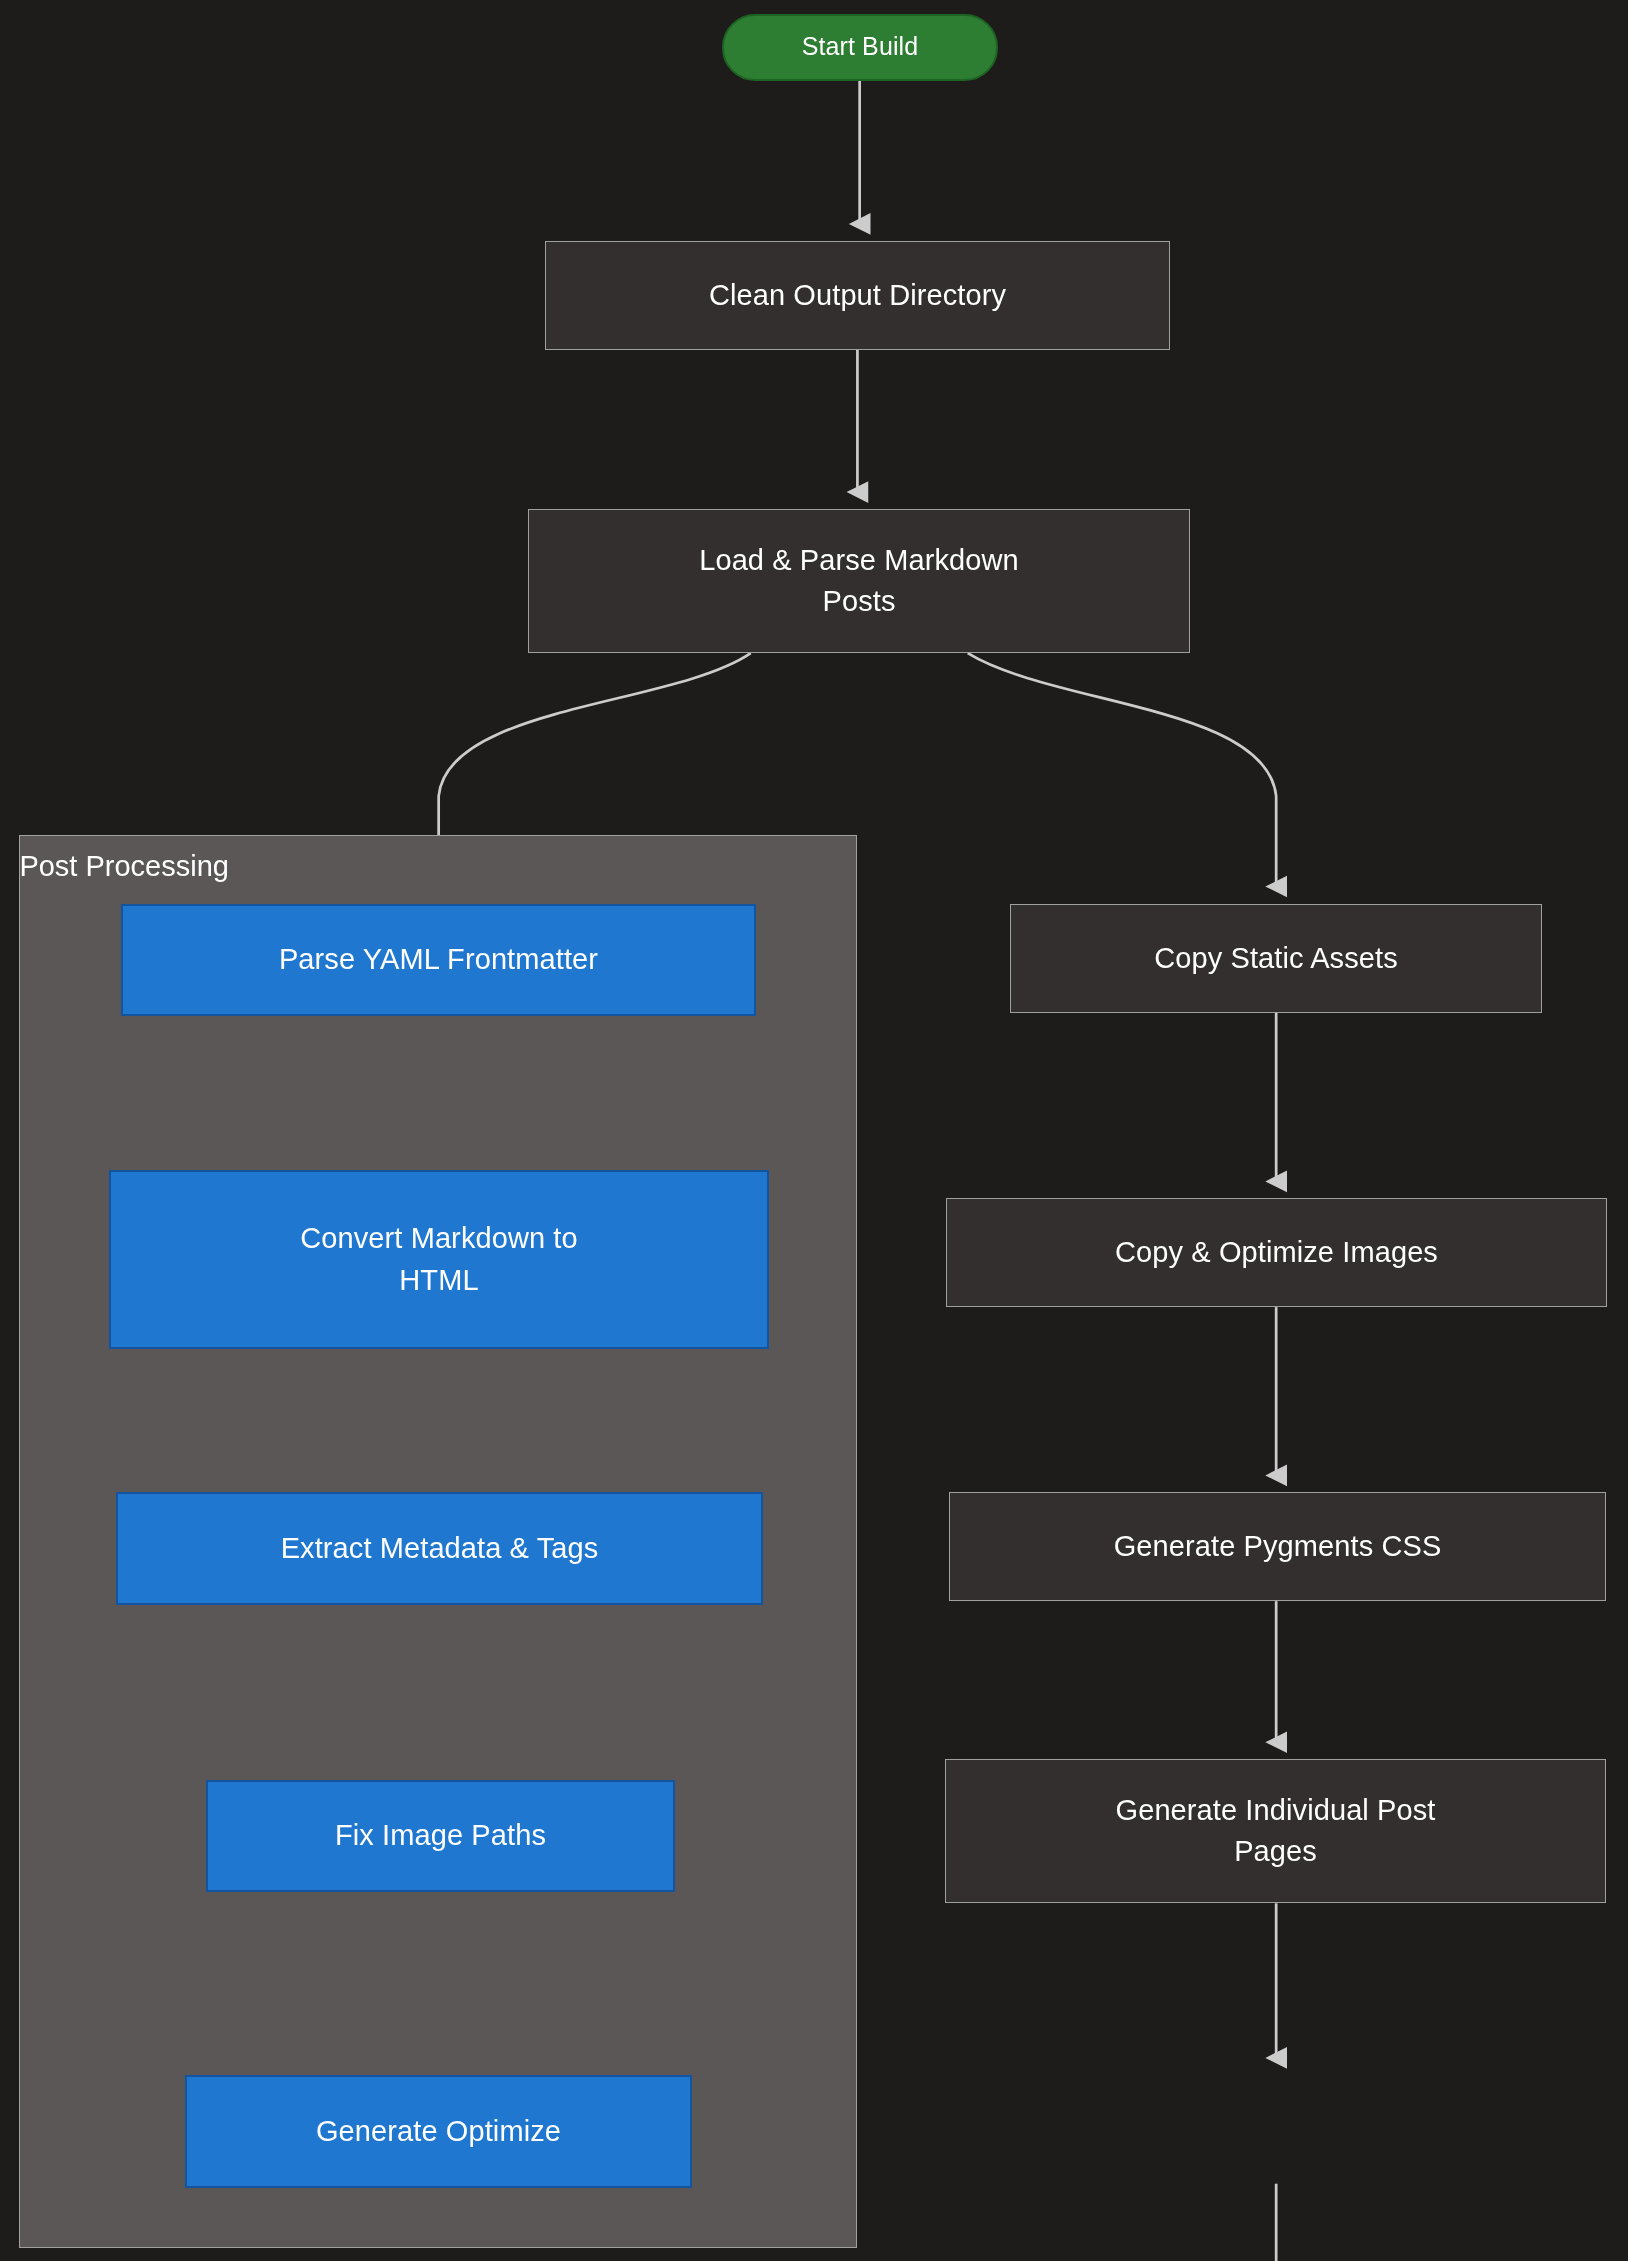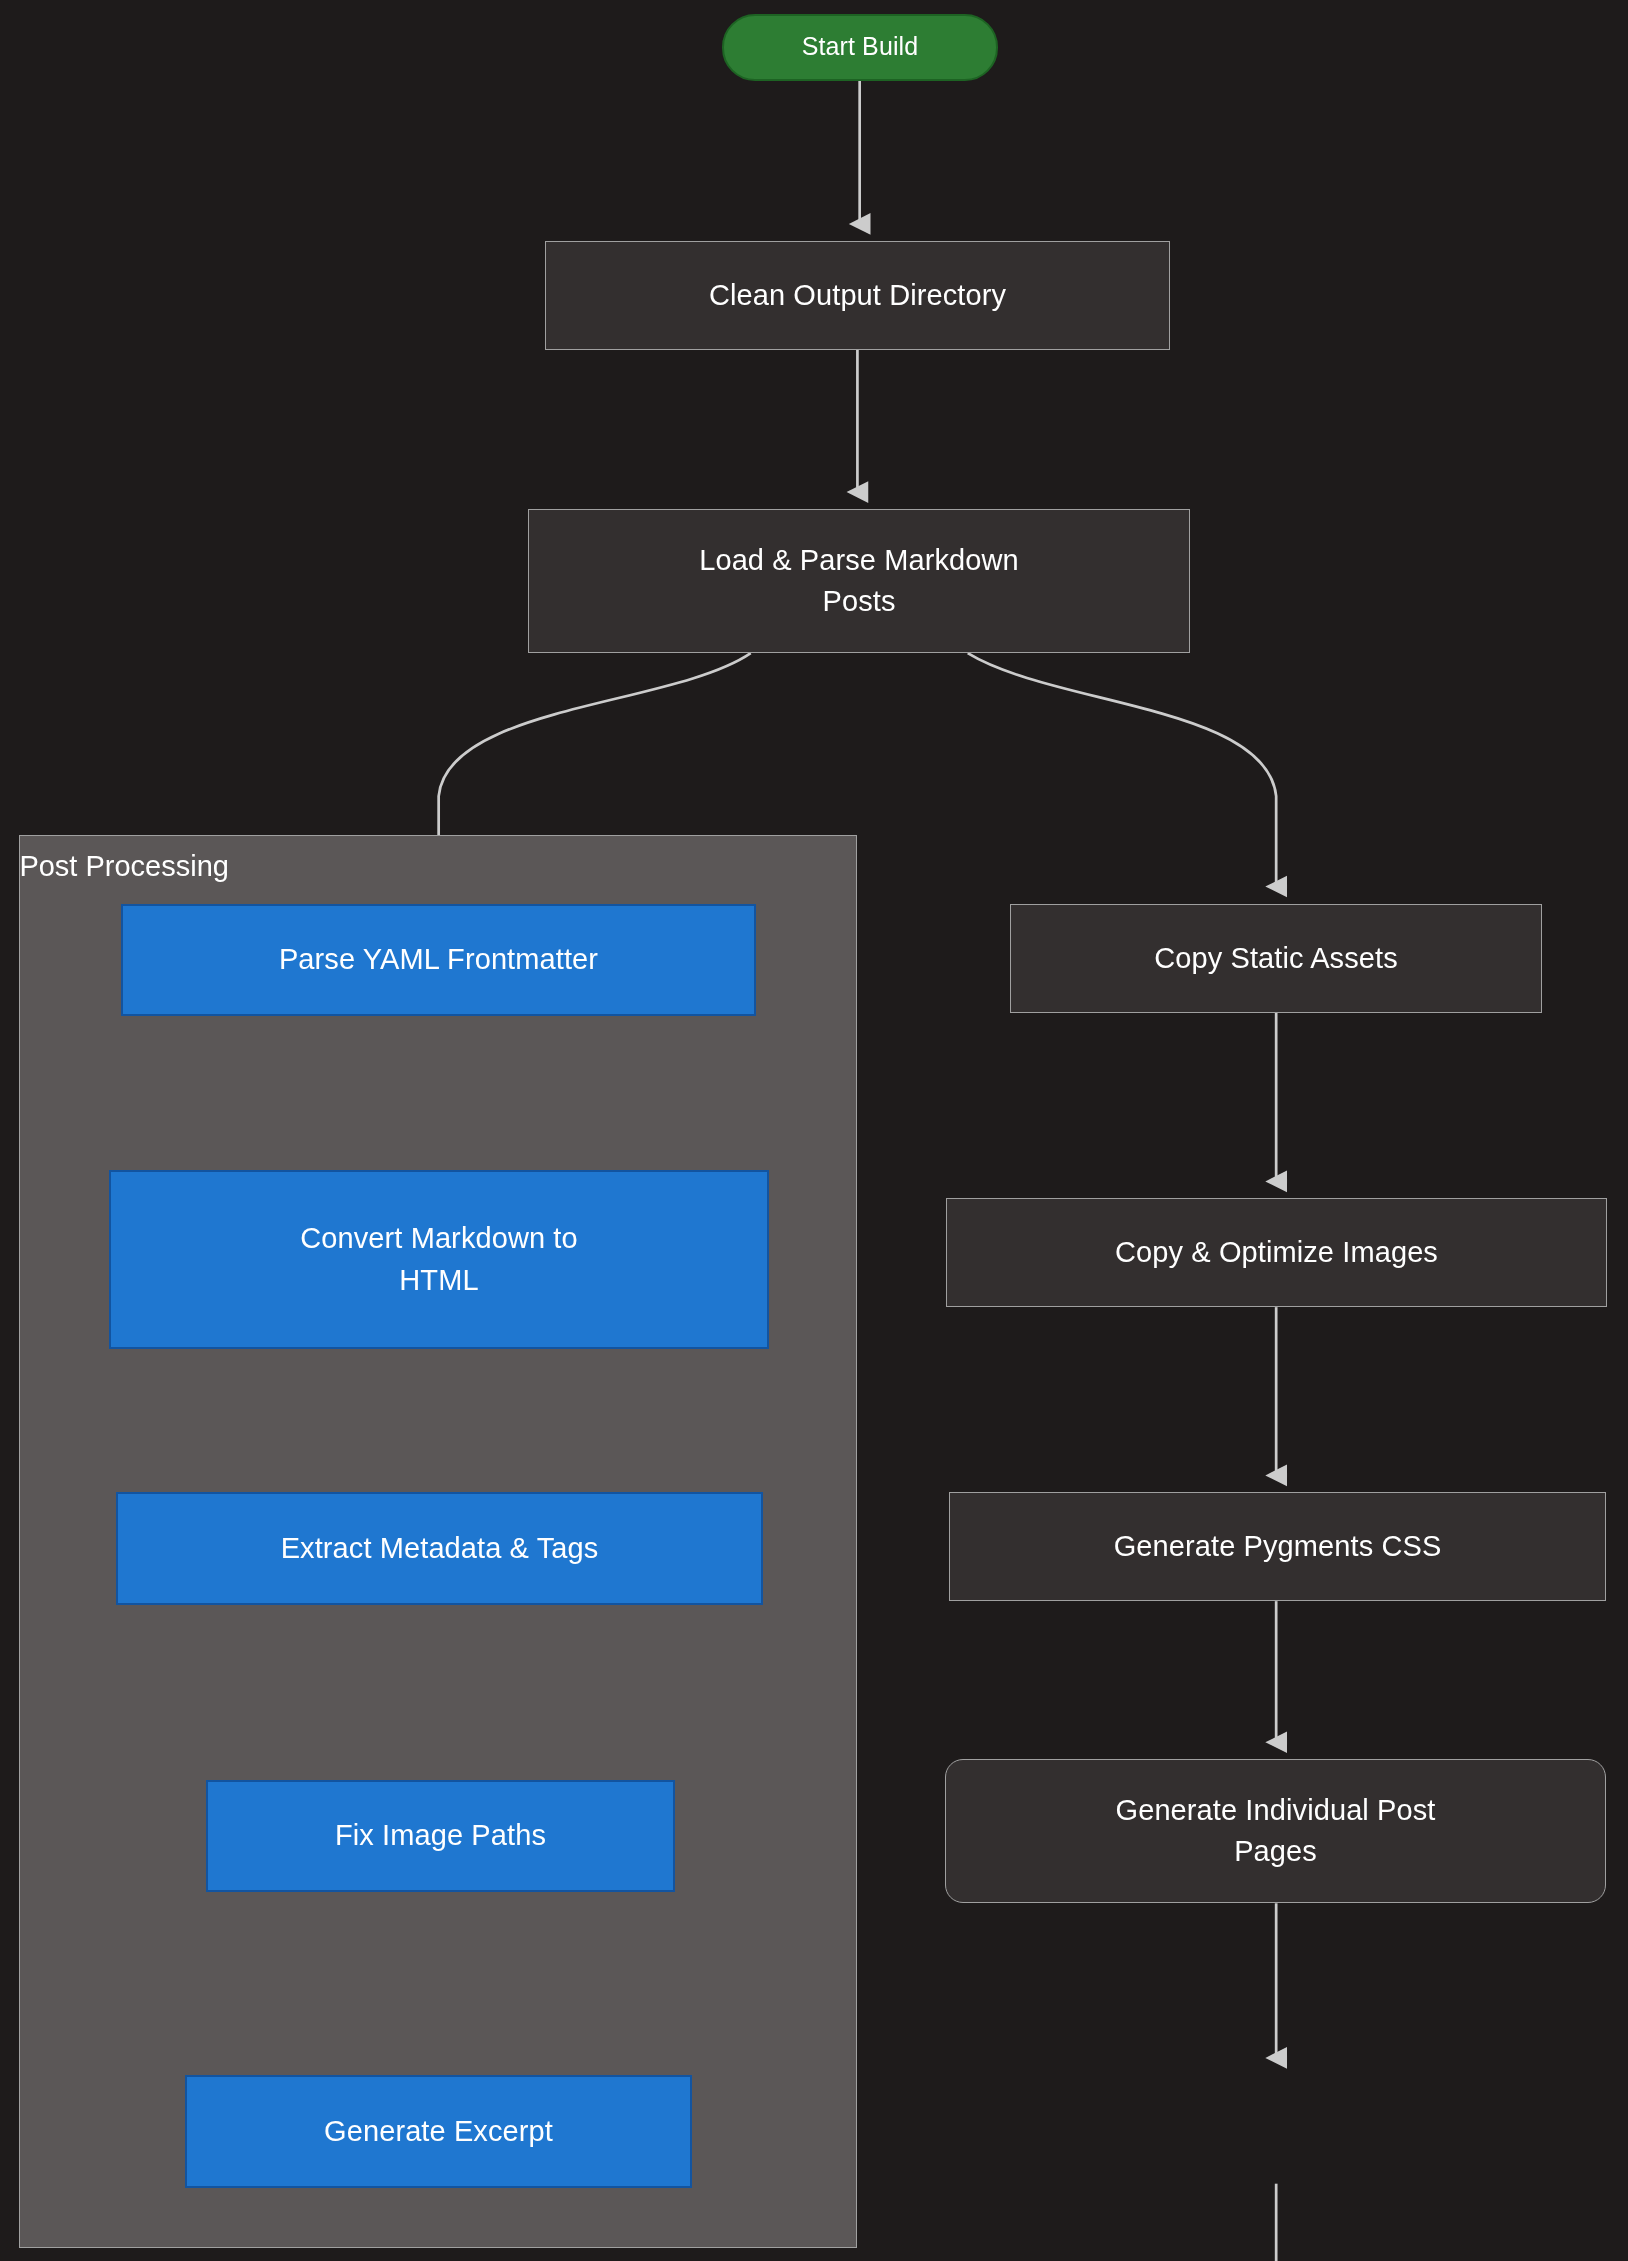--- a/index.html
+++ b/index.html
@@ -111,26 +111,26 @@
 
   <div class="node node-blue" style="left:109px; top:1170px; width:660px; height:179px;">Convert Markdown to
 HTML</div>
 
   <div class="node node-blue" style="left:121px; top:904px; width:635px; height:112px;">Parse YAML Frontmatter</div>
 
   <div class="node node-blue" style="left:116px; top:1492px; width:647px; height:113px;">Extract Metadata &amp; Tags</div>
 
   <div class="node node-blue" style="left:206px; top:1780px; width:469px; height:112px;">Fix Image Paths</div>
 
-  <div class="node node-blue" style="left:185px; top:2075px; width:507px; height:113px;">Generate Excerpt</div>
+  <div class="node node-blue" style="left:185px; top:2075px; width:507px; height:113px;">Generate Optimize</div>
 
   <div class="node node-process" style="left:946px; top:1198px; width:661px; height:109px;">Copy &amp; Optimize Images</div>
 
   <div class="node node-process" style="left:1010px; top:904px; width:532px; height:109px;">Copy Static Assets</div>
 
   <div class="node node-process" style="left:949px; top:1492px; width:657px; height:109px;">Generate Pygments CSS</div>
 
-  <div class="node node-process" style="left:945px; top:1759px; width:661px; height:144px;border-radius:18px;">Generate Individual Post
+  <div class="node node-process" style="left:945px; top:1759px; width:661px; height:144px;">Generate Individual Post
 Pages</div>
 
 
 </div>
 
 
 </body></html>

